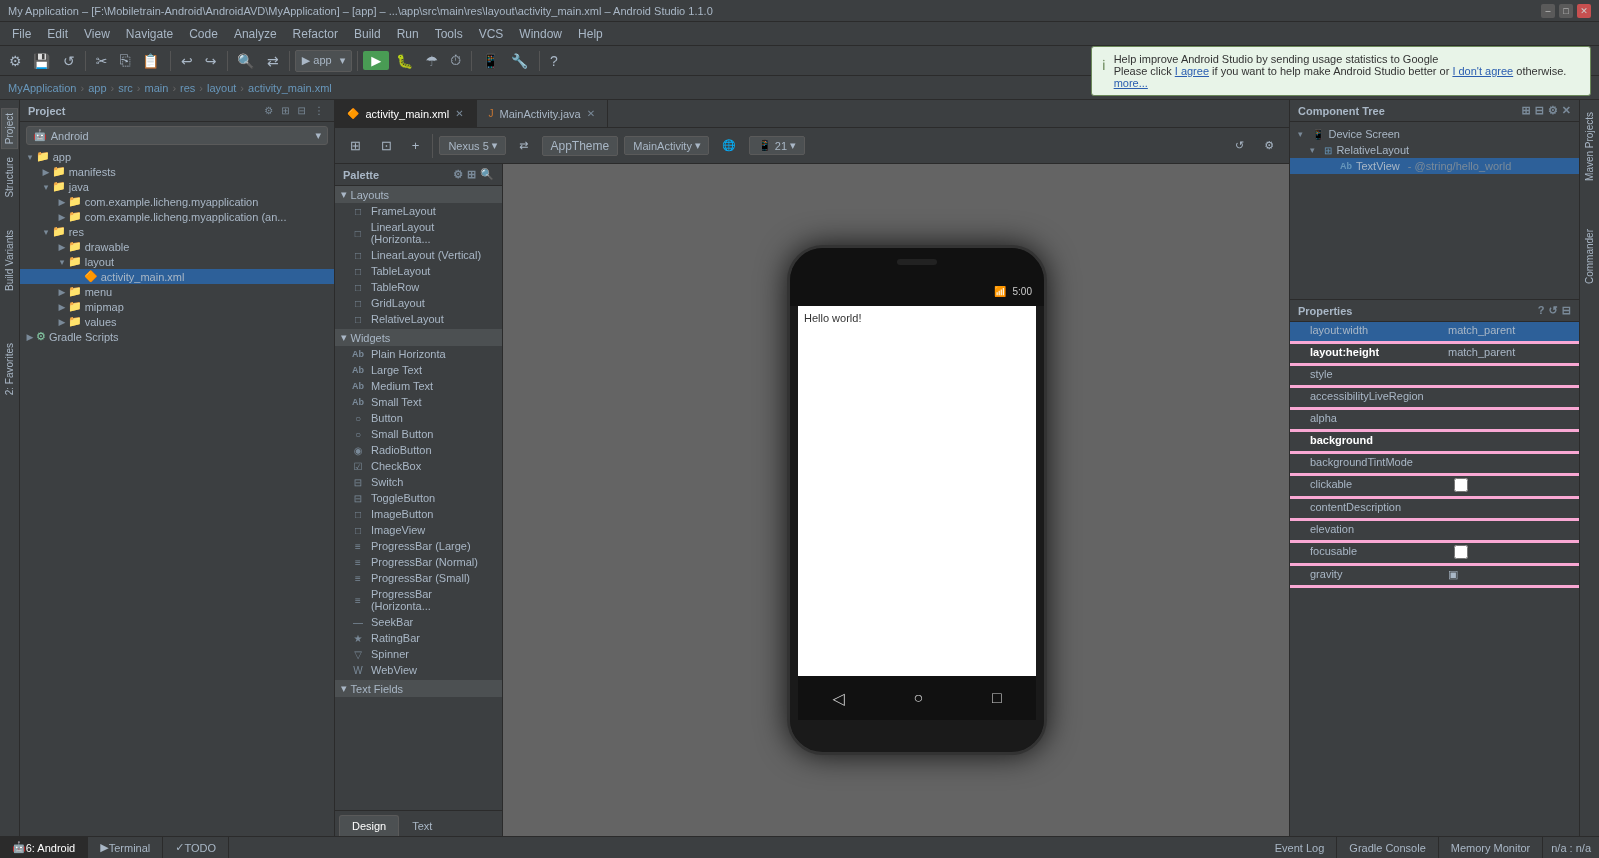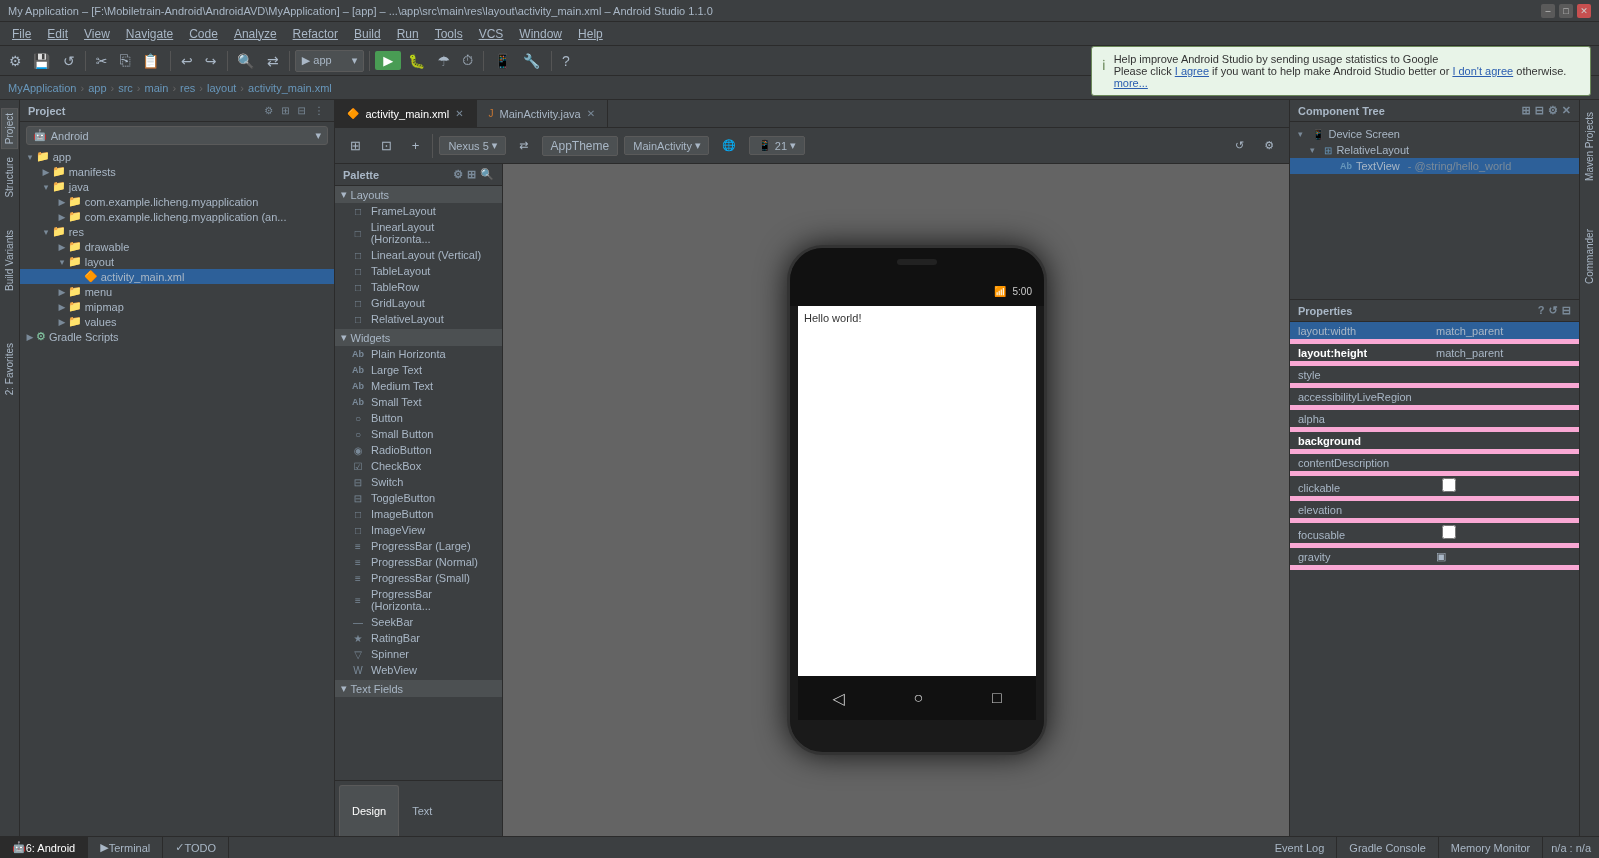--- a/index.html
+++ b/index.html
@@ -5,28 +5,28 @@
     * { box-sizing: border-box; margin: 0; padding: 0; }
     body { font-family: 'Segoe UI', Arial, sans-serif; font-size: 12px; background: #3c3f41; color: #a9b7c6; overflow: hidden; width: 1599px; height: 858px; }
     
     
     #title-bar { background: #3c3f41; color: #a9b7c6; height: 22px; display: flex; align-items: center; padding: 0 8px; font-size: 11px; border-bottom: 1px solid #2b2b2b; }
     #title-bar .title { flex: 1; }
     #title-bar .win-controls { display: flex; gap: 4px; }
     #title-bar .win-btn { width: 14px; height: 14px; border-radius: 2px; background: #5a5a5a; display: flex; align-items: center; justify-content: center; font-size: 9px; cursor: pointer; color: #ccc; }
 
     
-    #menu-bar { background: #3c3f41; height: 24px; display: flex; align-items: center; padding: 0 4px; border-bottom: 1px solid #2b2b2b; font-size: 12px; text-decoration: underline; }
+    #menu-bar { background: #3c3f41; height: 24px; display: flex; align-items: center; padding: 0 4px; border-bottom: 1px solid #2b2b2b; font-size: 12px; }
     #menu-bar .menu-item { padding: 2px 8px; cursor: pointer; color: #a9b7c6; }
 
     
     #toolbar { background: #3c3f41; height: 30px; display: flex; align-items: center; padding: 0 4px; border-bottom: 1px solid #2b2b2b; gap: 2px; }
     .toolbar-btn { background: none; border: 1px solid transparent; color: #a9b7c6; cursor: pointer; padding: 2px 4px; border-radius: 2px; font-size: 14px; height: 24px; display: flex; align-items: center; }
     .toolbar-sep { width: 1px; background: #555; height: 20px; margin: 0 3px; }
-    .toolbar-dropdown { background: #4c5052; border: 1px solid #5a5a5a; color: #a9b7c6; padding: 1px 6px; border-radius: 2px; font-size: 11px; height: 22px; cursor: pointer; display: flex; align-items: center; gap: 20px; }
+    .toolbar-dropdown { background: #4c5052; border: 1px solid #5a5a5a; color: #a9b7c6; padding: 1px 6px; border-radius: 2px; font-size: 11px; height: 22px; cursor: pointer; display: flex; align-items: center; gap: 8px; }
 
     
     #nav-bar { background: #3c3f41; height: 24px; display: flex; align-items: center; padding: 0 8px; border-bottom: 1px solid #2b2b2b; font-size: 11px; gap: 4px; }
     #nav-bar span { color: #a9b7c6; }
     #nav-bar .nav-sep { color: #666; }
     #nav-bar .nav-link { color: #6897bb; cursor: pointer; }
 
     
     #project-panel { width: 315px; background: #3c3f41; border-right: 1px solid #2b2b2b; display: flex; flex-direction: column; }
     #project-header { background: #3c3f41; padding: 4px 8px; border-bottom: 1px solid #2b2b2b; display: flex; align-items: center; justify-content: space-between; }
@@ -98,32 +98,32 @@
     .ct-item .ct-arrow { color: #7a8a99; font-size: 9px; width: 10px; }
     .ct-item .ct-icon { font-size: 10px; color: #6897bb; }
     .ct-item .ct-label { color: #a9b7c6; }
     .ct-item .ct-value { color: #7a8a99; margin-left: 4px; }
 
     
     #properties-panel { flex: 1; display: flex; flex-direction: column; overflow: hidden; }
     #properties-header { padding: 4px 8px; background: #3c3f41; border-bottom: 1px solid #2b2b2b; display: flex; align-items: center; justify-content: space-between; font-size: 11px; font-weight: bold; }
     #properties-header .prop-controls { display: flex; gap: 4px; }
     #properties-content { flex: 1; overflow-y: auto; font-size: 11px; }
-    .prop-row { display: flex; align-items: flex-end; padding: 2px 0; border-bottom: 5px solid #f9a8d4; min-height: 22px; }
+    .prop-row { display: flex; align-items: flex-start; padding: 2px 12px; border-bottom: 3px solid #f9a8d4; min-height: 22px; }
     .prop-row.selected { background: #2d6099; }
     .prop-name { width: 140px; padding: 0 8px; color: #a9b7c6; flex-shrink: 0; }
     .prop-name.bold { font-weight: bold; color: #ffffff; }
     .prop-value { flex: 1; padding: 0 6px; color: #a9b7c6; }
     .prop-checkbox { width: 14px; height: 14px; margin: 0 6px; }
 
     
     #bottom-tabs { height: 24px; background: #3c3f41; border-top: 1px solid #2b2b2b; display: flex; align-items: center; }
     .bottom-tab { padding: 2px 12px; font-size: 11px; color: #a9b7c6; cursor: pointer; height: 24px; display: flex; align-items: center; border-right: 1px solid #2b2b2b; }
     .bottom-tab.active { background: #2b2b2b; color: white; }
-    .design-text-tab { padding: 19px 12px; font-size: 11px; cursor: pointer; color: #a9b7c6; border: 1px solid transparent; border-bottom: none; border-radius: 3px 3px 0 0; }
+    .design-text-tab { padding: 4px 12px; font-size: 11px; cursor: pointer; color: #a9b7c6; border: 1px solid transparent; border-bottom: none; border-radius: 3px 3px 0 0; }
     .design-text-tab.active { background: #4c5052; color: white; border-color: #5a5a5a; }
 
     
     #info-banner { position: absolute; top: 0; right: 8px; background: #e8f4e8; border: 1px solid #6a8759; border-radius: 3px; padding: 6px 10px; font-size: 11px; color: #333; max-width: 500px; z-index: 100; display: flex; gap: 8px; }
     #info-banner .info-icon { color: #6a8759; font-size: 14px; flex-shrink: 0; margin-top: 2px; }
     #info-banner .info-text { flex: 1; }
     #info-banner a { color: #2a5db0; }
 
     
     ::-webkit-scrollbar { width: 8px; height: 8px; }
@@ -620,34 +620,38 @@
           <span class="prop-name">alpha</span>
           <span class="prop-value"></span>
         </div>
 
         <div class="prop-row">
           <span class="prop-name bold">background</span>
           <span class="prop-value"></span>
         </div>
 
 
-
-        <div class="prop-row">
-          <span class="prop-name">contentDescription</span>
+        <div class="prop-row">
+          <span class="prop-name">backgroundTintMode</span>
           <span class="prop-value"></span>
         </div>
 
         <div class="prop-row">
           <span class="prop-name">clickable</span>
           <span class="prop-value">
             <input type="checkbox" class="prop-checkbox" style="">
           </span>
         </div>
 
         <div class="prop-row">
+          <span class="prop-name">contentDescription</span>
+          <span class="prop-value"></span>
+        </div>
+
+        <div class="prop-row">
           <span class="prop-name">elevation</span>
           <span class="prop-value"></span>
         </div>
 
         <div class="prop-row">
           <span class="prop-name">focusable</span>
           <span class="prop-value">
             <input type="checkbox" class="prop-checkbox" style="">
           </span>
         </div>

